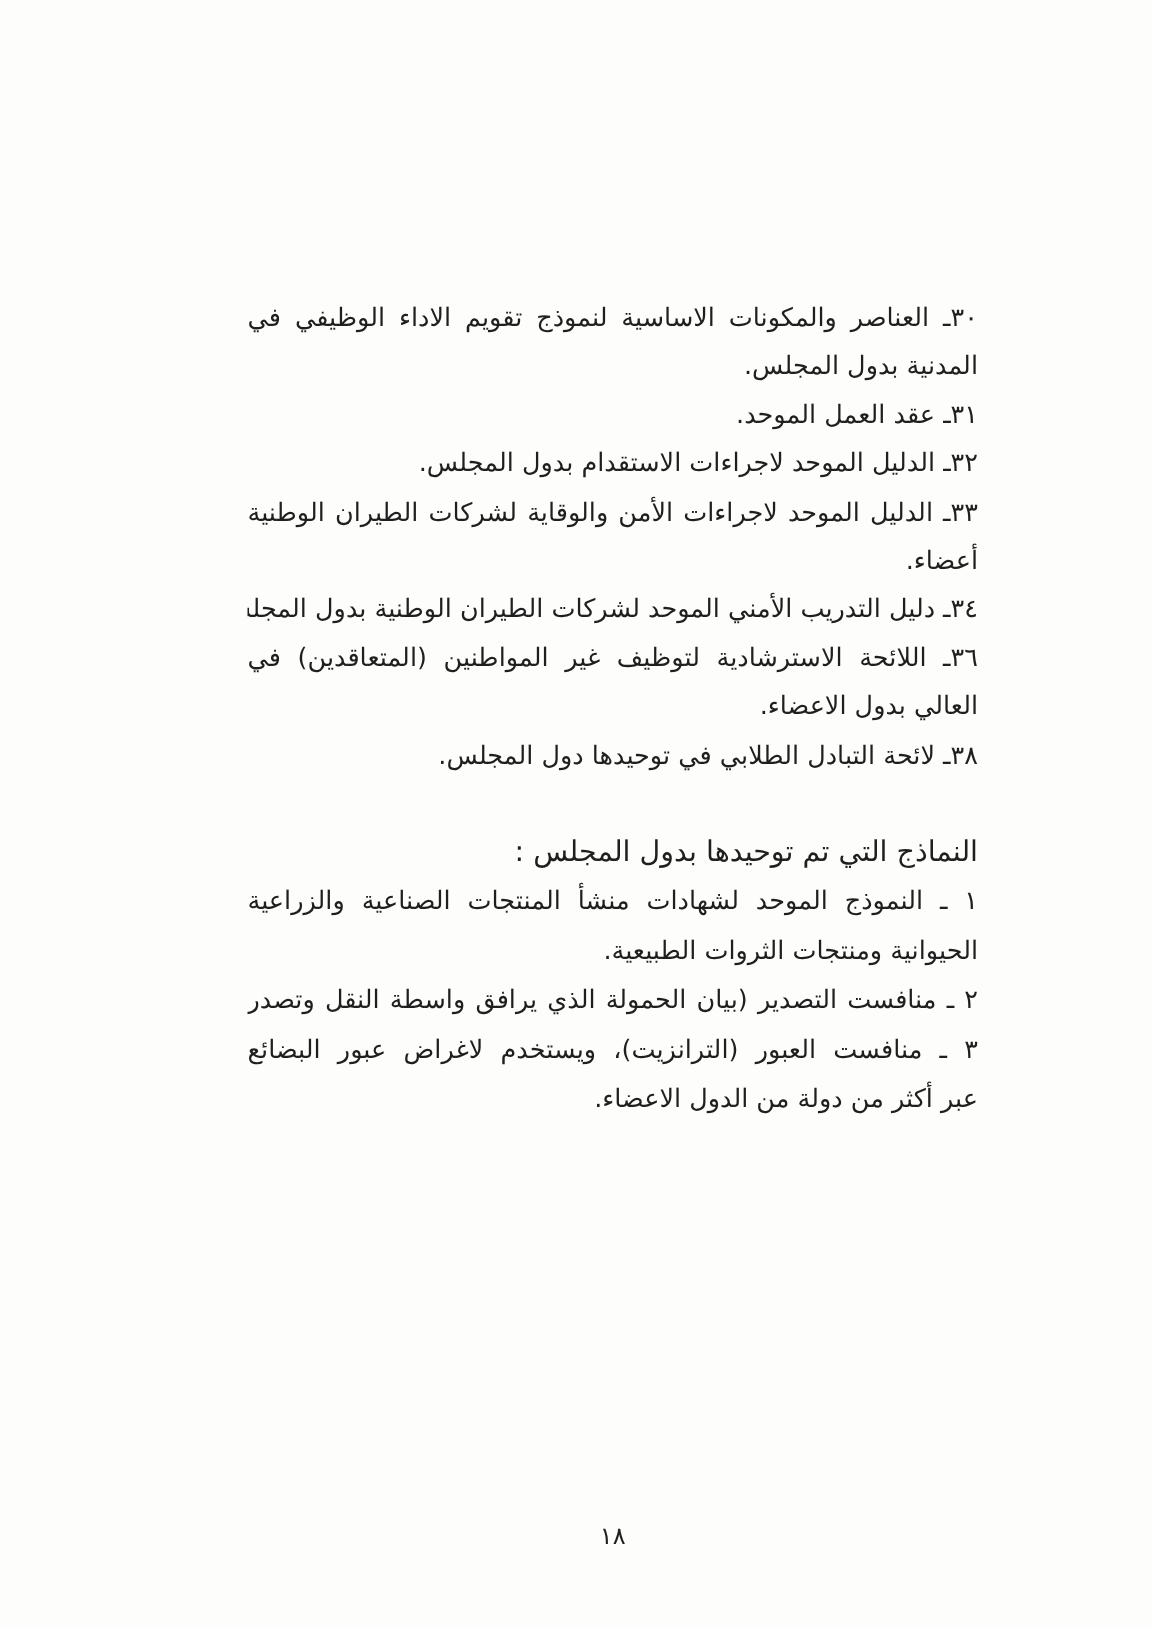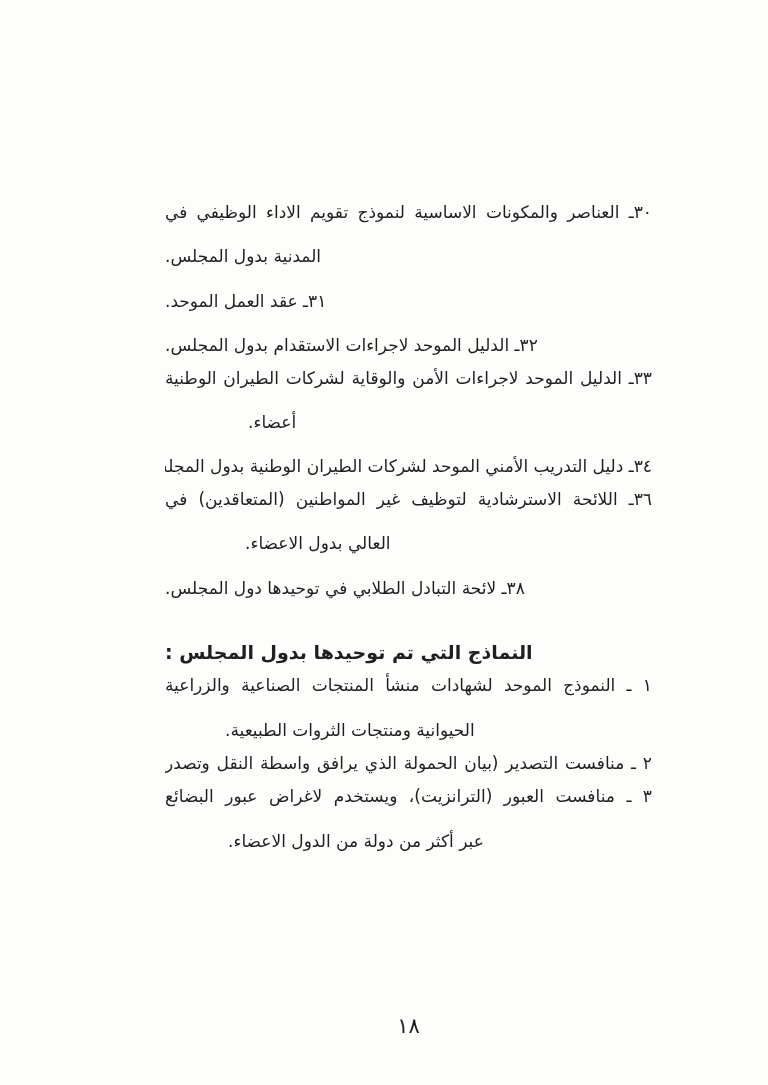--- a/index.html
+++ b/index.html
@@ -32,45 +32,44 @@
     line-height: 32.4px;
     overflow: hidden;
     white-space: nowrap;
   }
   .stretch {
     text-align: justify;
     text-align-last: justify;
     white-space: normal;
   }
   .right {
-    text-align: left;
-    margin-top: 12px;
+    text-align: right;
   }
   .heading {
     direction: rtl;
-    text-align: left;
+    text-align: right;
     font-size: 19px;
-    font-weight: bold;
+    font-weight: normal;
     height: 34px;
     line-height: 34px;
     margin: 31px 0 0 0;
     white-space: nowrap;
     overflow: hidden;
   }
   .list-b .line {
     height: 33px;
     line-height: 33px;
   }
   .page-number {
     position: absolute;
     top: 1014px;
     left: 165px;
     width: 487px;
     text-align: center;
-    font-size: 21px;
+    font-size: 16px;
     direction: rtl;
   }
 </style>
 </head>
 <body>
 
 <div class="page">
   <main class="text-column">
 
     <section class="list-a">

